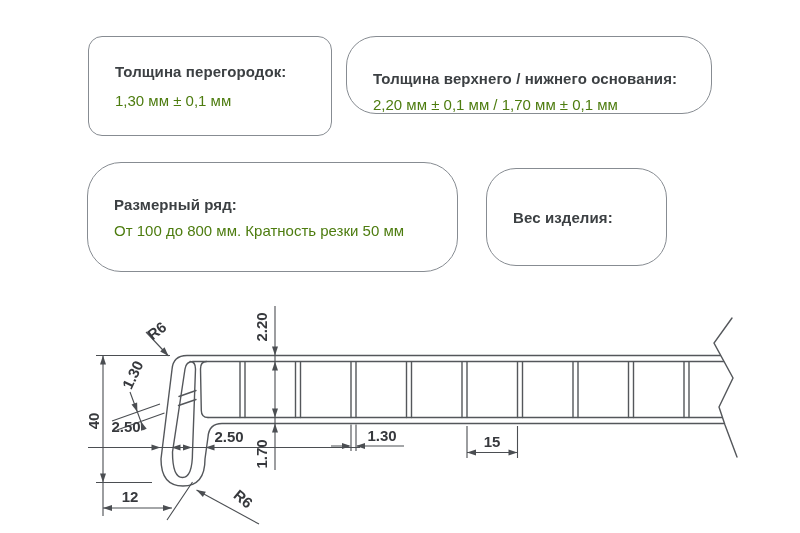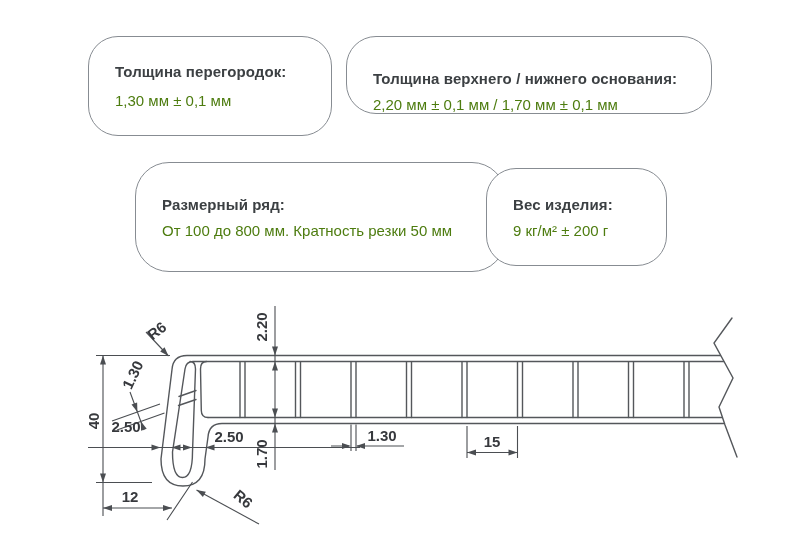--- a/index.html
+++ b/index.html
@@ -3,23 +3,23 @@
 <meta charset="utf-8">
 <style>
   html,body{margin:0;padding:0;background:#ffffff;}
   .stage{position:relative;width:800px;height:533px;background:#ffffff;overflow:hidden;
          font-family:"Liberation Sans",sans-serif;}
   .card{position:absolute;background:#ffffff;border:1.6px solid #878c92;
         display:flex;flex-direction:column;justify-content:center;gap:9px;
         box-sizing:border-box;padding:0 26px;}
   .card .t{font-size:15px;font-weight:bold;color:#3c4043;letter-spacing:.1px;}
   .card .v{font-size:15px;color:#4d7c0f;}
-  .card0{left:88px;top:36px;width:244px;height:100px;border-radius:30px;gap:12px;}
+  .card0{left:88px;top:36px;width:244px;height:100px;border-radius:14px;gap:12px;}
   .card1{left:346px;top:36px;width:366px;height:78px;border-radius:30px;justify-content:flex-end;}
-  .card2{left:87px;top:162px;width:371px;height:110px;border-radius:34px;margin-left:48px;}
+  .card2{left:87px;top:162px;width:371px;height:110px;border-radius:34px;}
   .card3{left:486px;top:168px;width:181px;height:98px;border-radius:30px;}
   .wm{position:absolute;left:281px;top:470px;display:flex;align-items:baseline;
       user-select:none;white-space:nowrap;}
   .wm .brand{font-size:50px;font-weight:800;color:#d6e6d9;letter-spacing:-1px;line-height:1;}
   .wm .suffix{font-size:47px;font-weight:700;color:#dcebe0;letter-spacing:-1px;line-height:1;}
   svg text{font-family:"Liberation Sans",sans-serif;font-size:15px;font-weight:bold;fill:#37393d;}
   .profile{stroke:#54575b;stroke-width:1.4;fill:none;stroke-linecap:round;}
   .dim{stroke:#4b4e52;stroke-width:1.1;fill:none;}
   .arr{fill:#4b4e52;stroke:none;}
 </style>
@@ -35,21 +35,20 @@
   <div class="card card1">
     <div class="t">Толщина верхнего / нижнего основания:</div>
     <div class="v">2,20 мм ± 0,1 мм / 1,70 мм ± 0,1 мм</div>
   </div>
   <div class="card card2">
     <div class="t">Размерный ряд:</div>
     <div class="v">От 100 до 800 мм. Кратность резки 50 мм</div>
   </div>
   <div class="card card3">
     <div class="t">Вес изделия:</div>
-    <div class="v">9 кг/м² ± 200 г</div>
   </div>
 
 
   <svg style="position:absolute;left:0;top:0;" width="800" height="533" viewBox="0 0 800 533">
 
     <path class="profile" d="M 726,355.5 L 187,355.5 Q 173,355.5 172,369.5 L 161,459 Q 161,486 183,486 Q 205,486 205,459 L 208,437 Q 209,423.5 222,423.5 L 728,423.5"></path>
 
     <path class="profile" d="M 726,361.5 L 193,361.5 Q 186,361.5 185,369 L 172.5,452 Q 172.5,477.5 182.5,477.5 Q 192.5,477.5 192.5,452 L 195.5,369 Q 195.5,361.5 190,361.5"></path>
 
     <path class="profile" d="M 206.5,361.5 Q 200.4,361.6 200.5,369 L 201.3,410.5 Q 201.4,417.5 208,417.5"></path>

